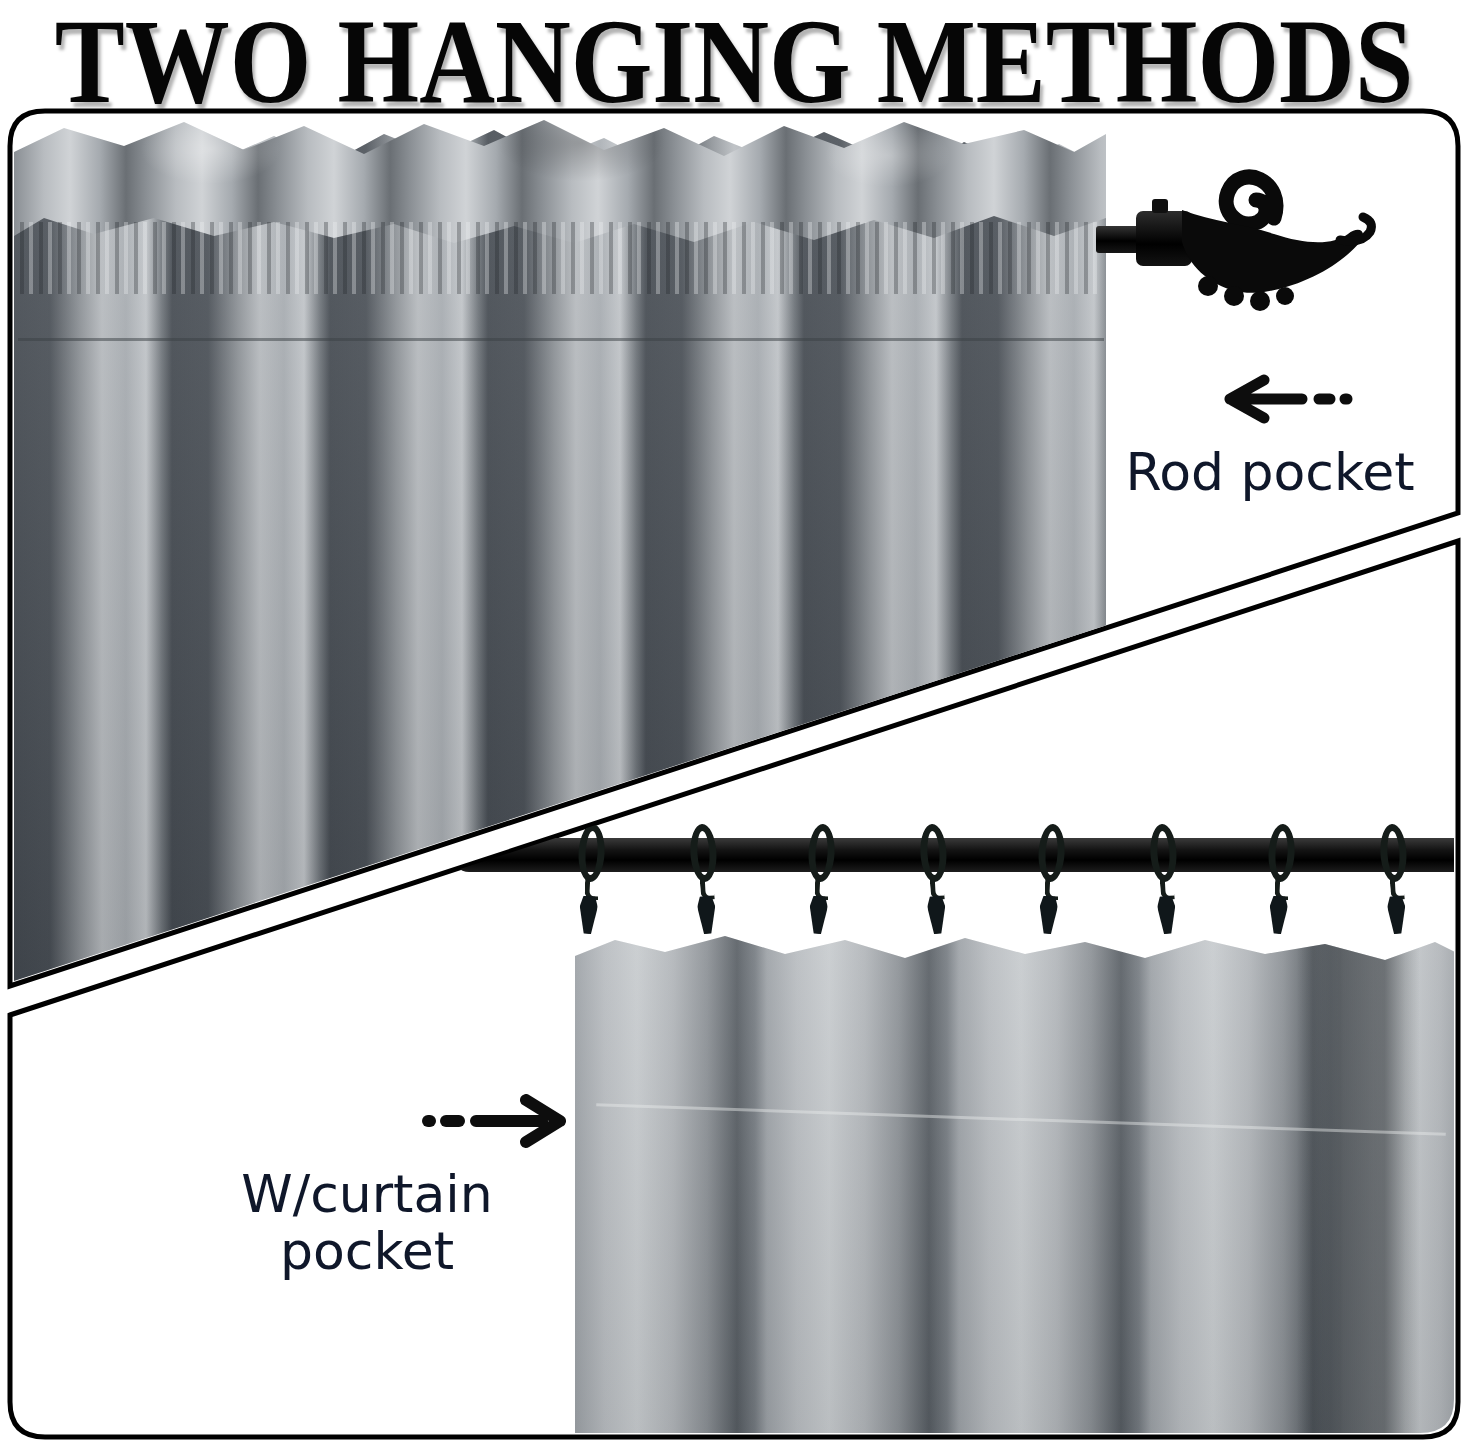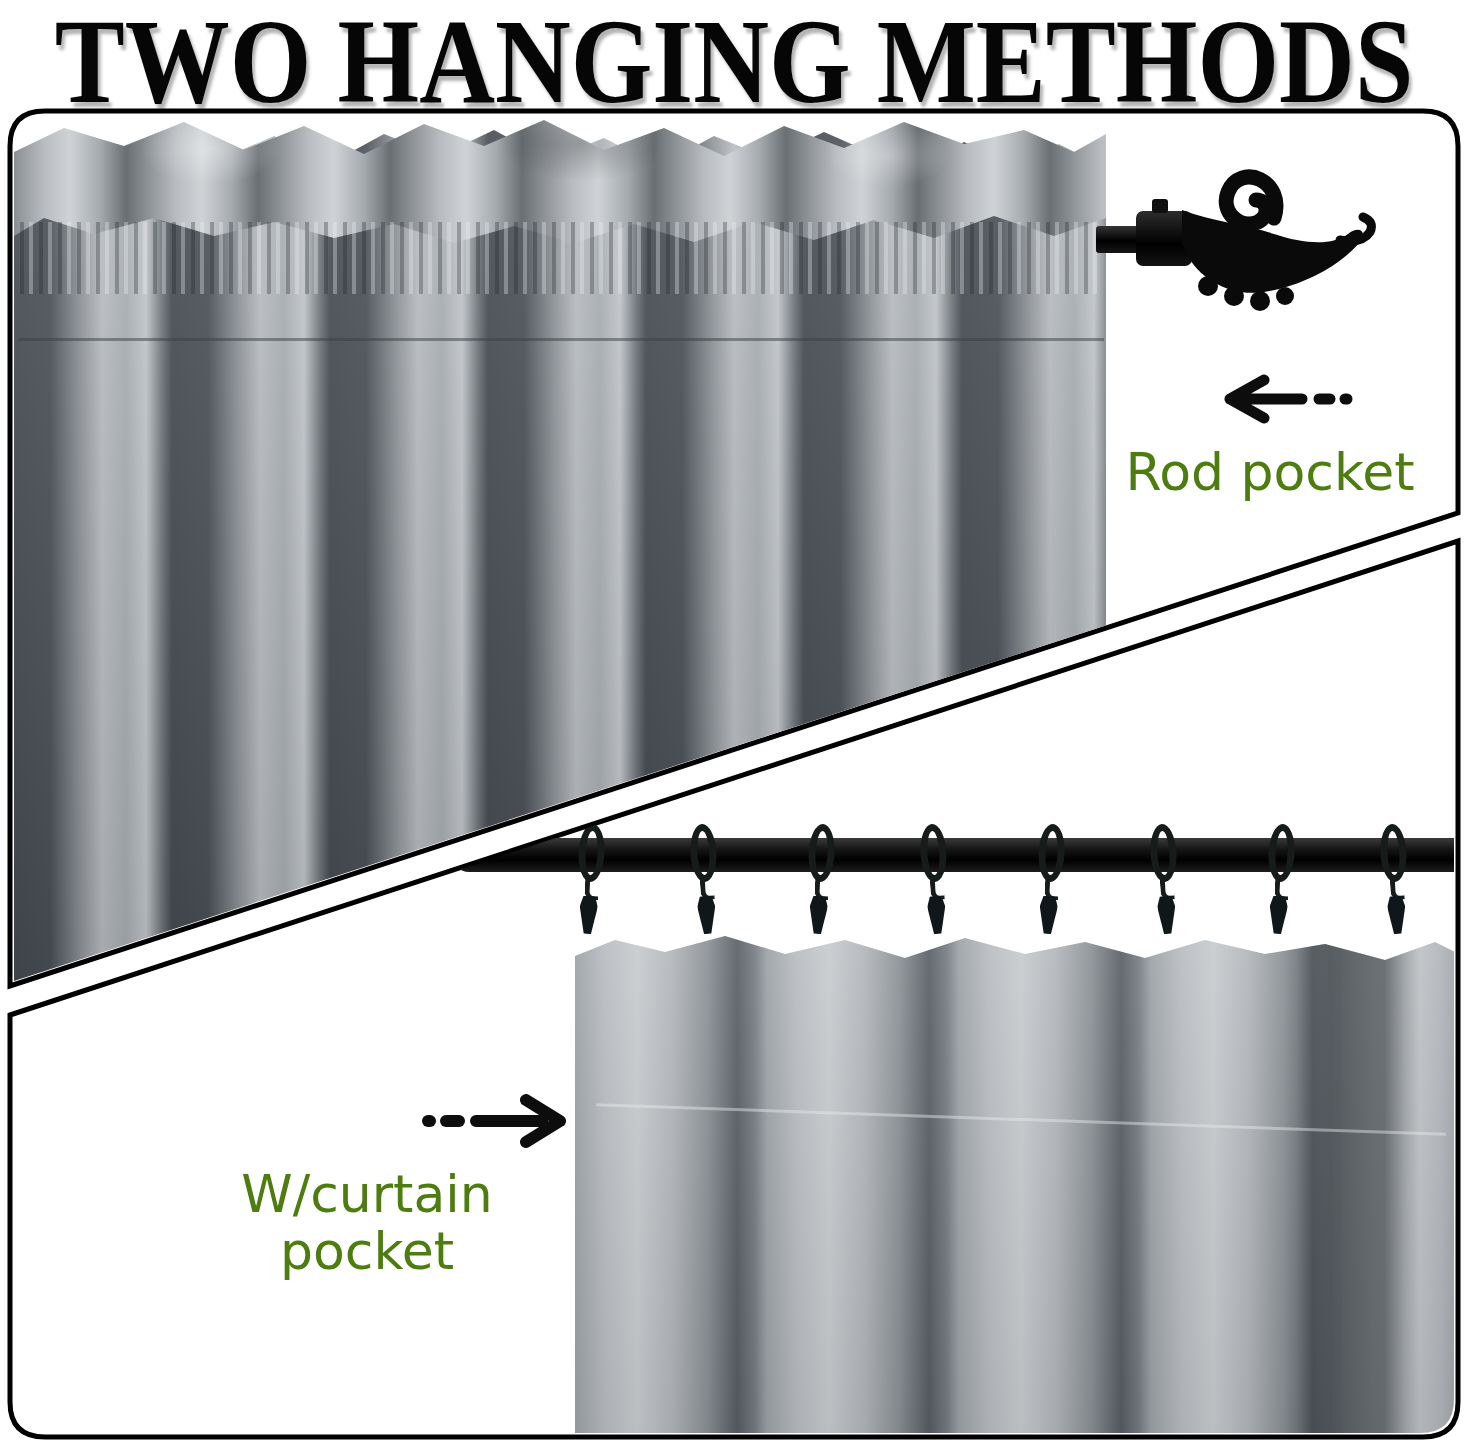--- a/index.html
+++ b/index.html
@@ -56,21 +56,21 @@
   .rod-bracket{position:absolute;left:1136px;top:211px;width:56px;height:55px;
     background:linear-gradient(180deg,#2d2d2d,#000 60%,#131313);border-radius:7px;}
   .rod-screw{position:absolute;left:1152px;top:199px;width:16px;height:14px;
     background:#101010;border-radius:3px;}
   .finial-svg{position:absolute;left:1182px;top:138px;}
 
   
   .arrow-svg{position:absolute;z-index:4;}
   .arrow-top{left:1222px;top:374px;}
   .arrow-bottom{left:420px;top:1094px;}
-  .label{position:absolute;z-index:4;color:#4d7c0f;font-family:"DejaVu Sans",sans-serif;
+  .label{position:absolute;z-index:4;color:#0f172a;font-family:"DejaVu Sans",sans-serif;
          font-size:52px;line-height:1.1;}
   .label-rod{left:1124px;top:444px;width:292px;text-align:center;}
   .label-clips{left:162px;top:1166px;width:410px;text-align:center;}
 
   
   .rod-bottom{position:absolute;left:452px;top:838px;width:1004px;height:34px;
     background:linear-gradient(180deg,#3a3a3a 0%,#141414 35%,#000 65%,#1d1d1d 100%);
     border-radius:17px 0 0 17px;}
   .ring{position:absolute;top:824px;width:26px;height:118px;}
   .rot-a{transform:rotate(3deg);}

